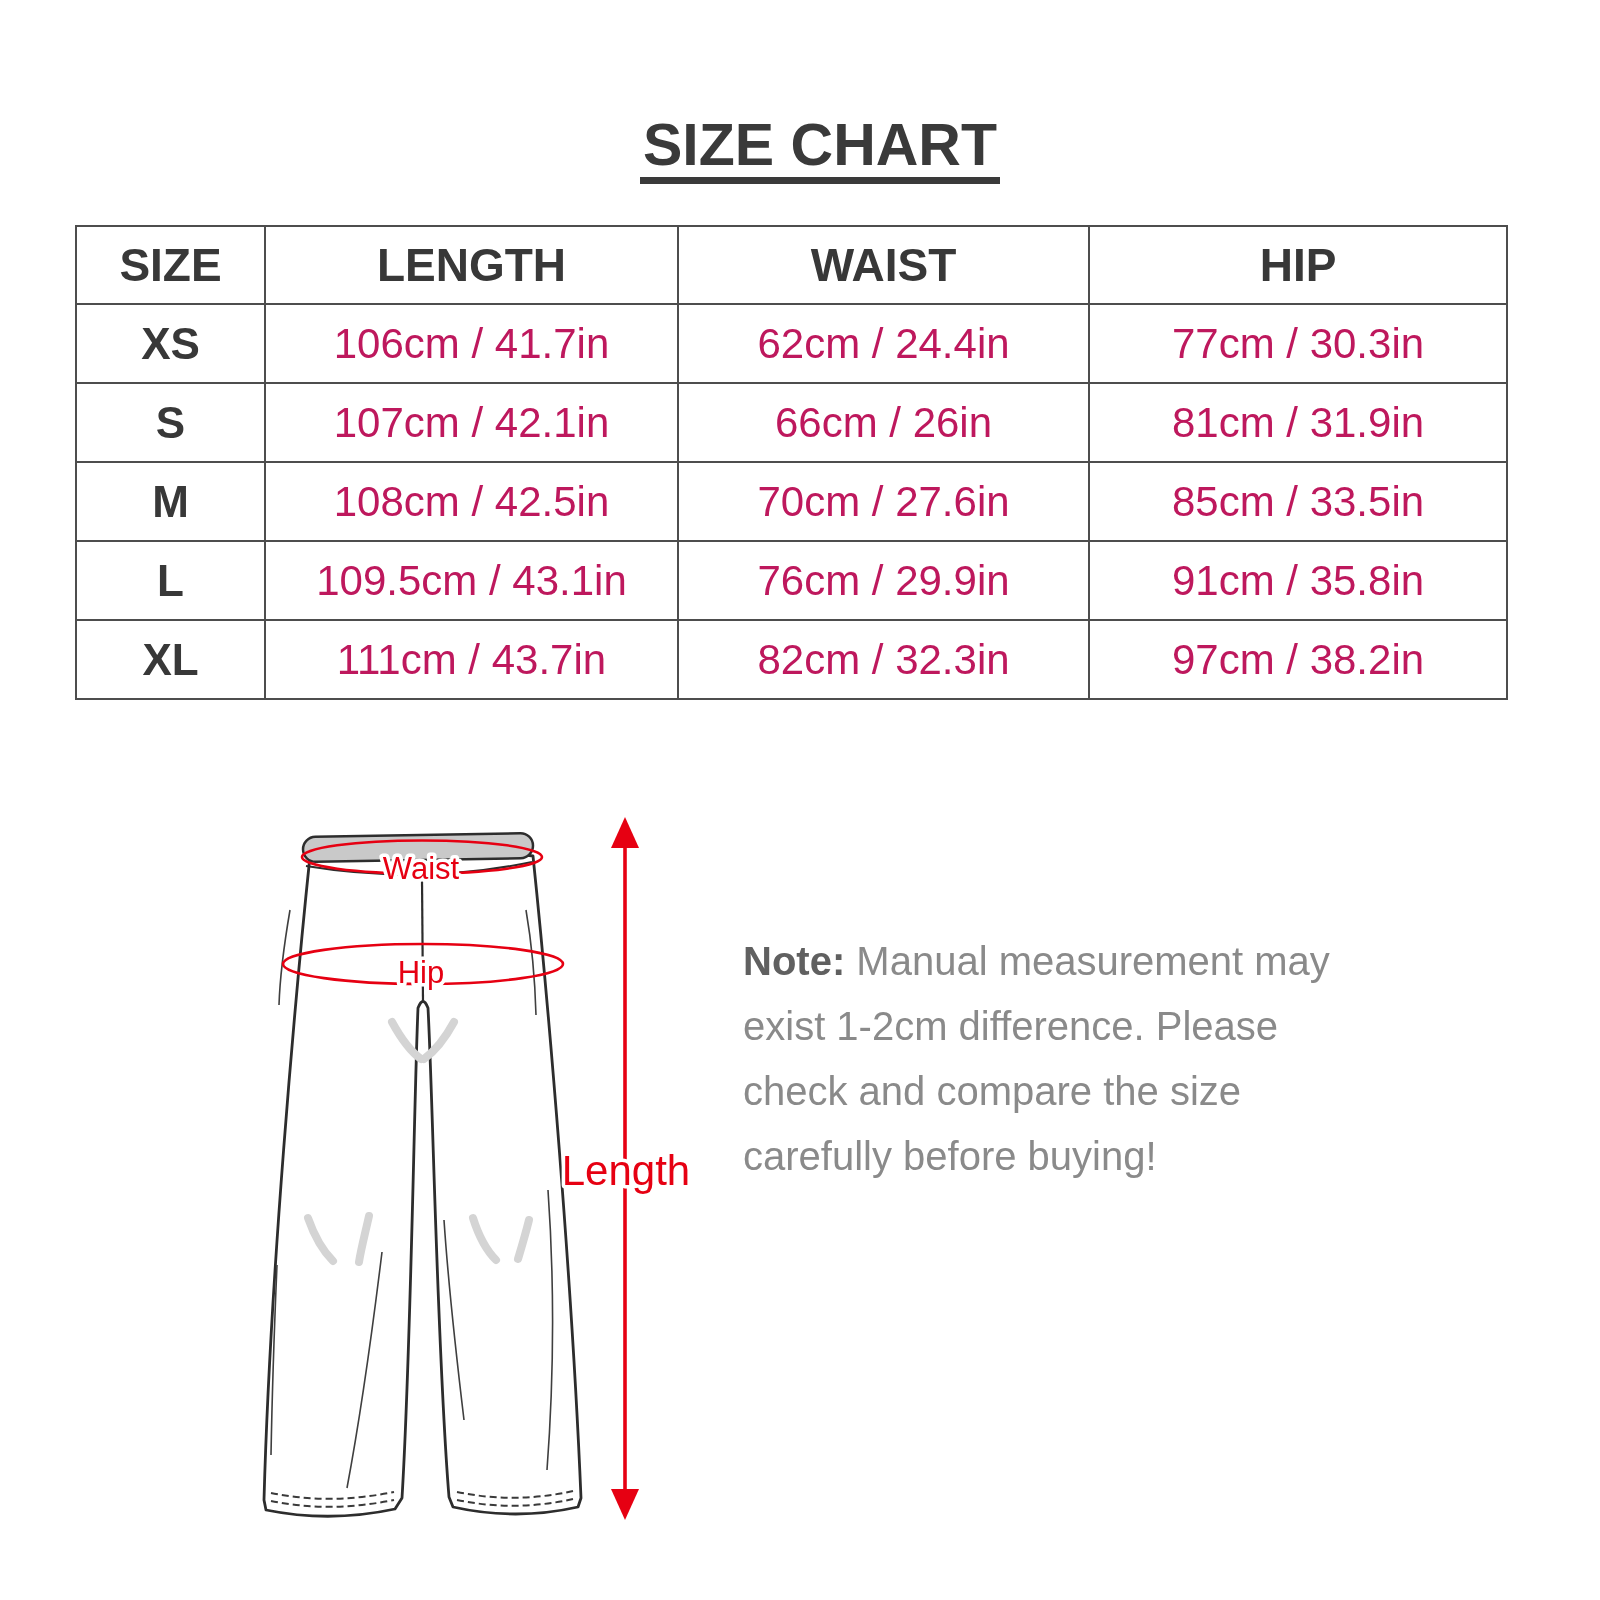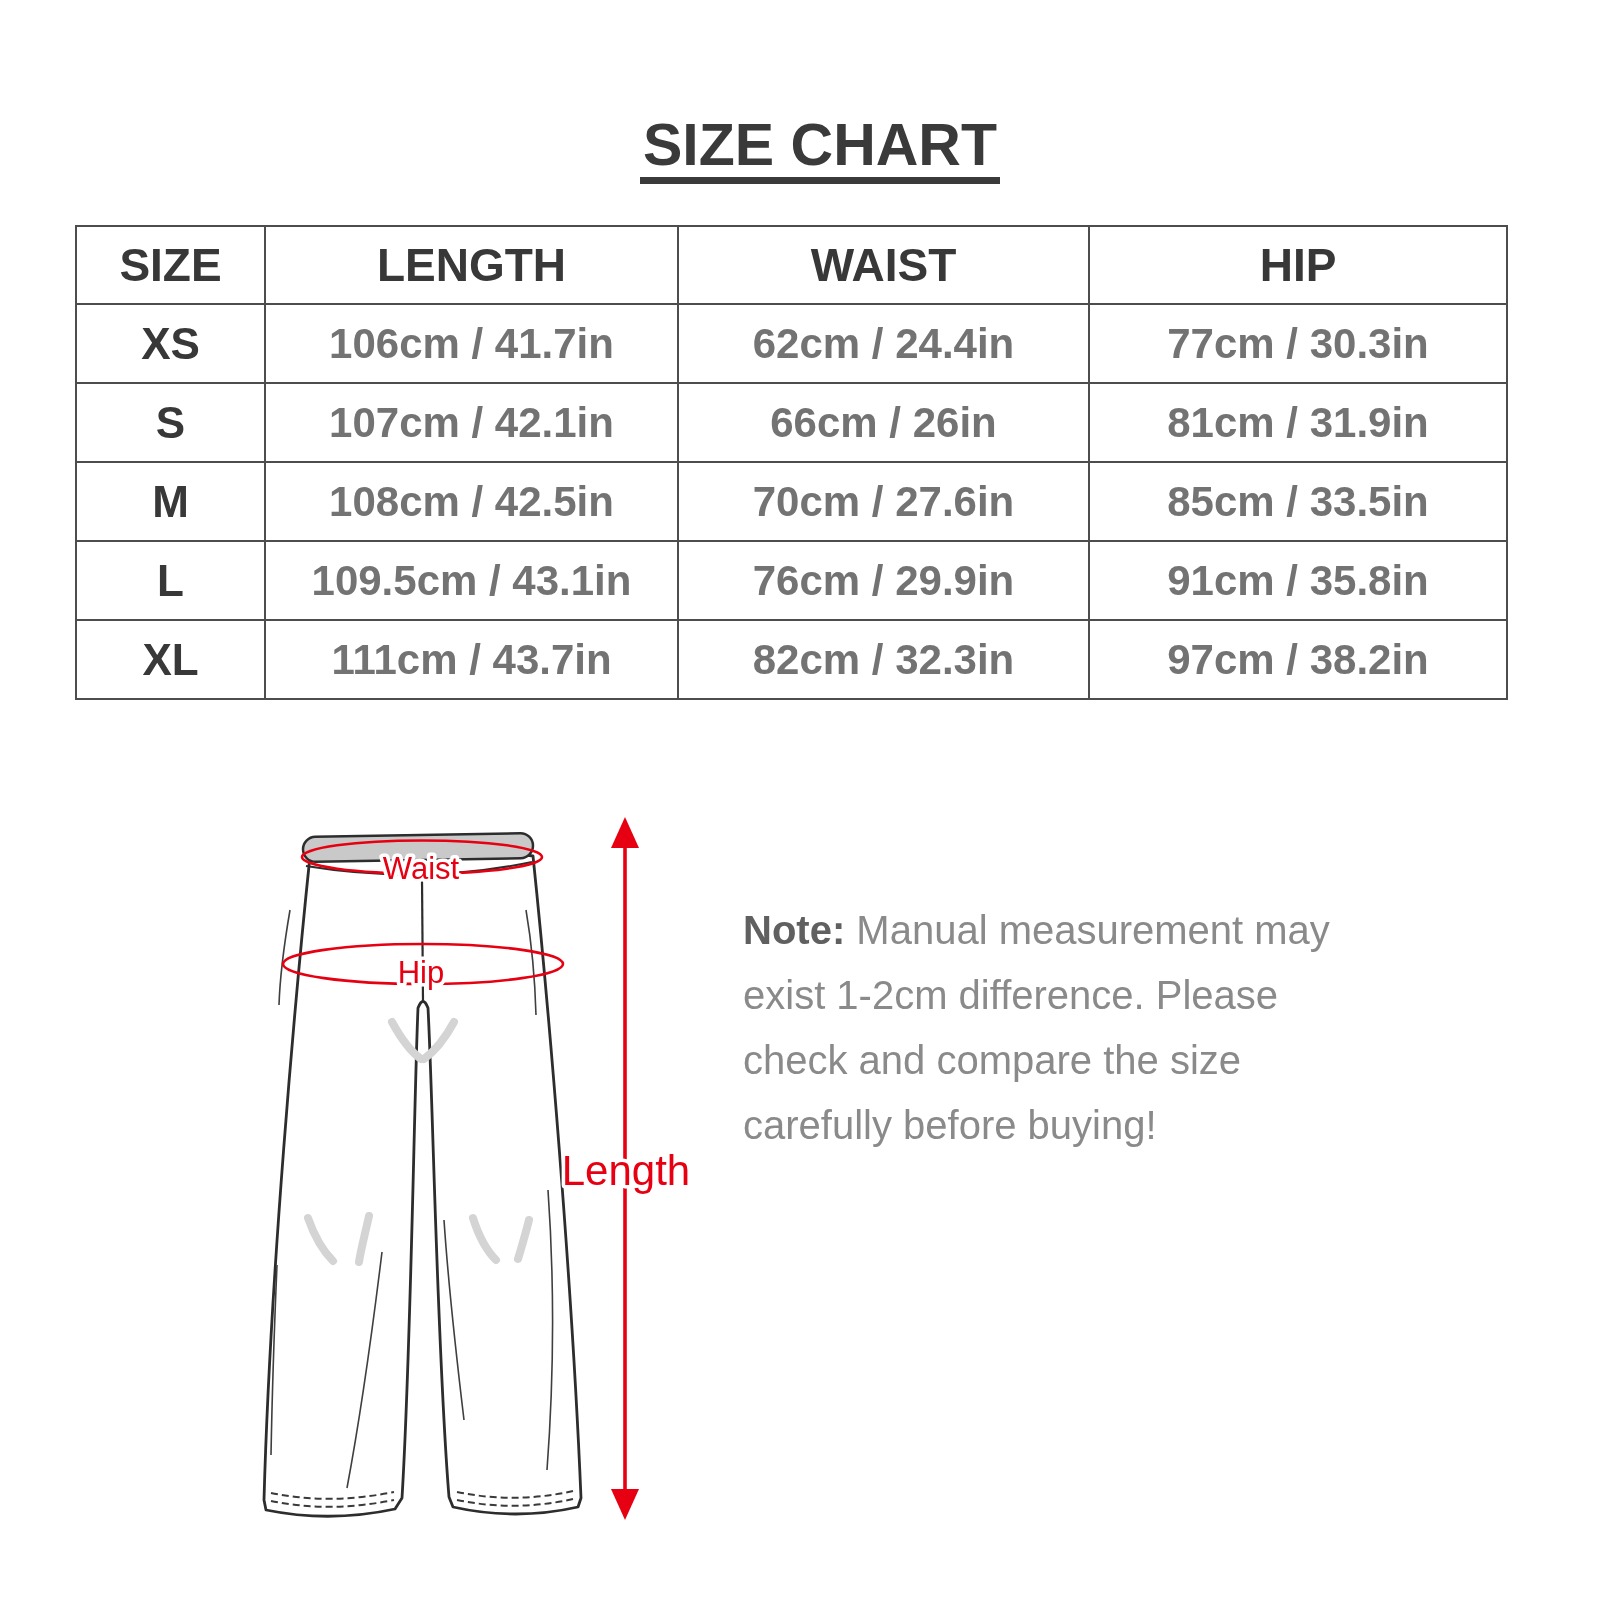--- a/index.html
+++ b/index.html
@@ -57,22 +57,22 @@
     font-weight: bold;
     color: #383838;
   }
   table.size-table td.size-col {
     font-size: 44px;
     font-weight: bold;
     color: #383838;
   }
   table.size-table td {
     font-size: 42px;
-    font-weight: bold;
-    color: #737373;
+    font-weight: normal;
+    color: #be185d;
   }
 
   
   .diagram-svg {
     position: absolute;
     left: 230px;
     top: 790px;
     width: 470px;
     height: 745px;
   }
@@ -81,21 +81,21 @@
     paint-order: stroke;
     stroke: #ffffff;
     stroke-width: 7px;
     stroke-linejoin: round;
   }
 
   
   .note {
     position: absolute;
     left: 743px;
-    top: 898px;
+    top: 929px;
     width: 604px;
     font-size: 40px;
     line-height: 65px;
     color: #8a8a8a;
   }
   .note-label {
     font-weight: bold;
     color: #606060;
   }
 </style>

